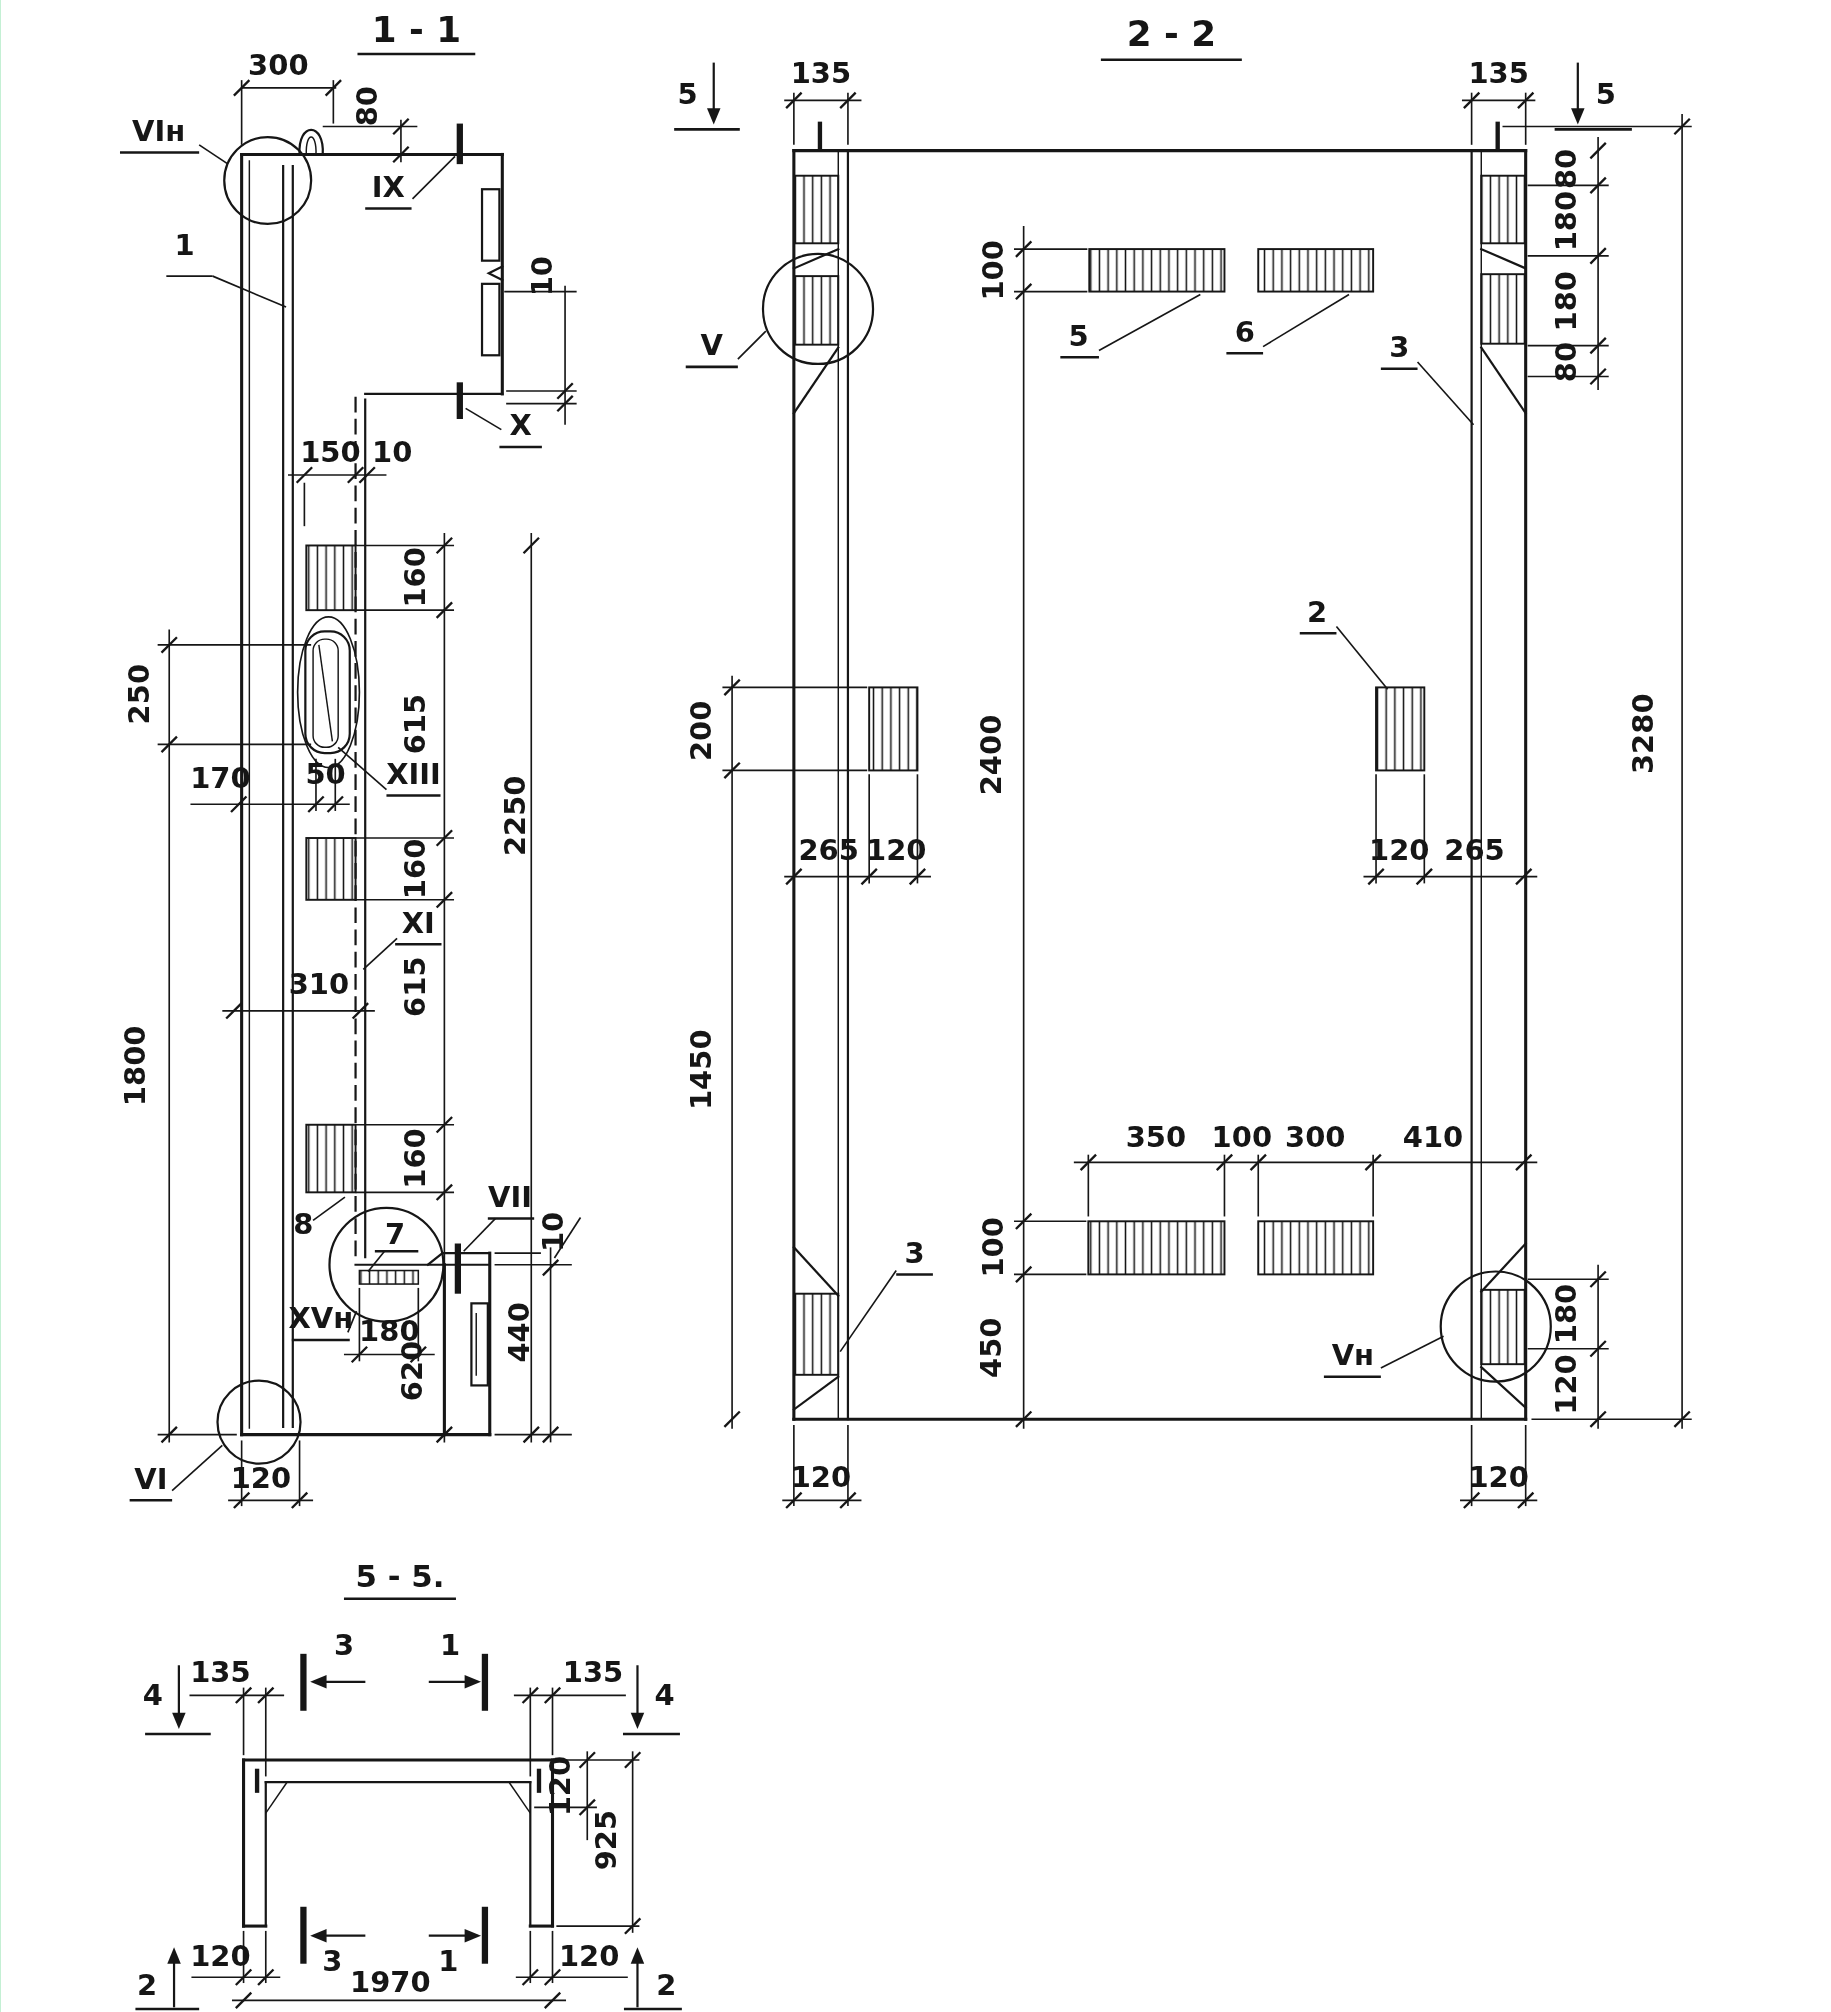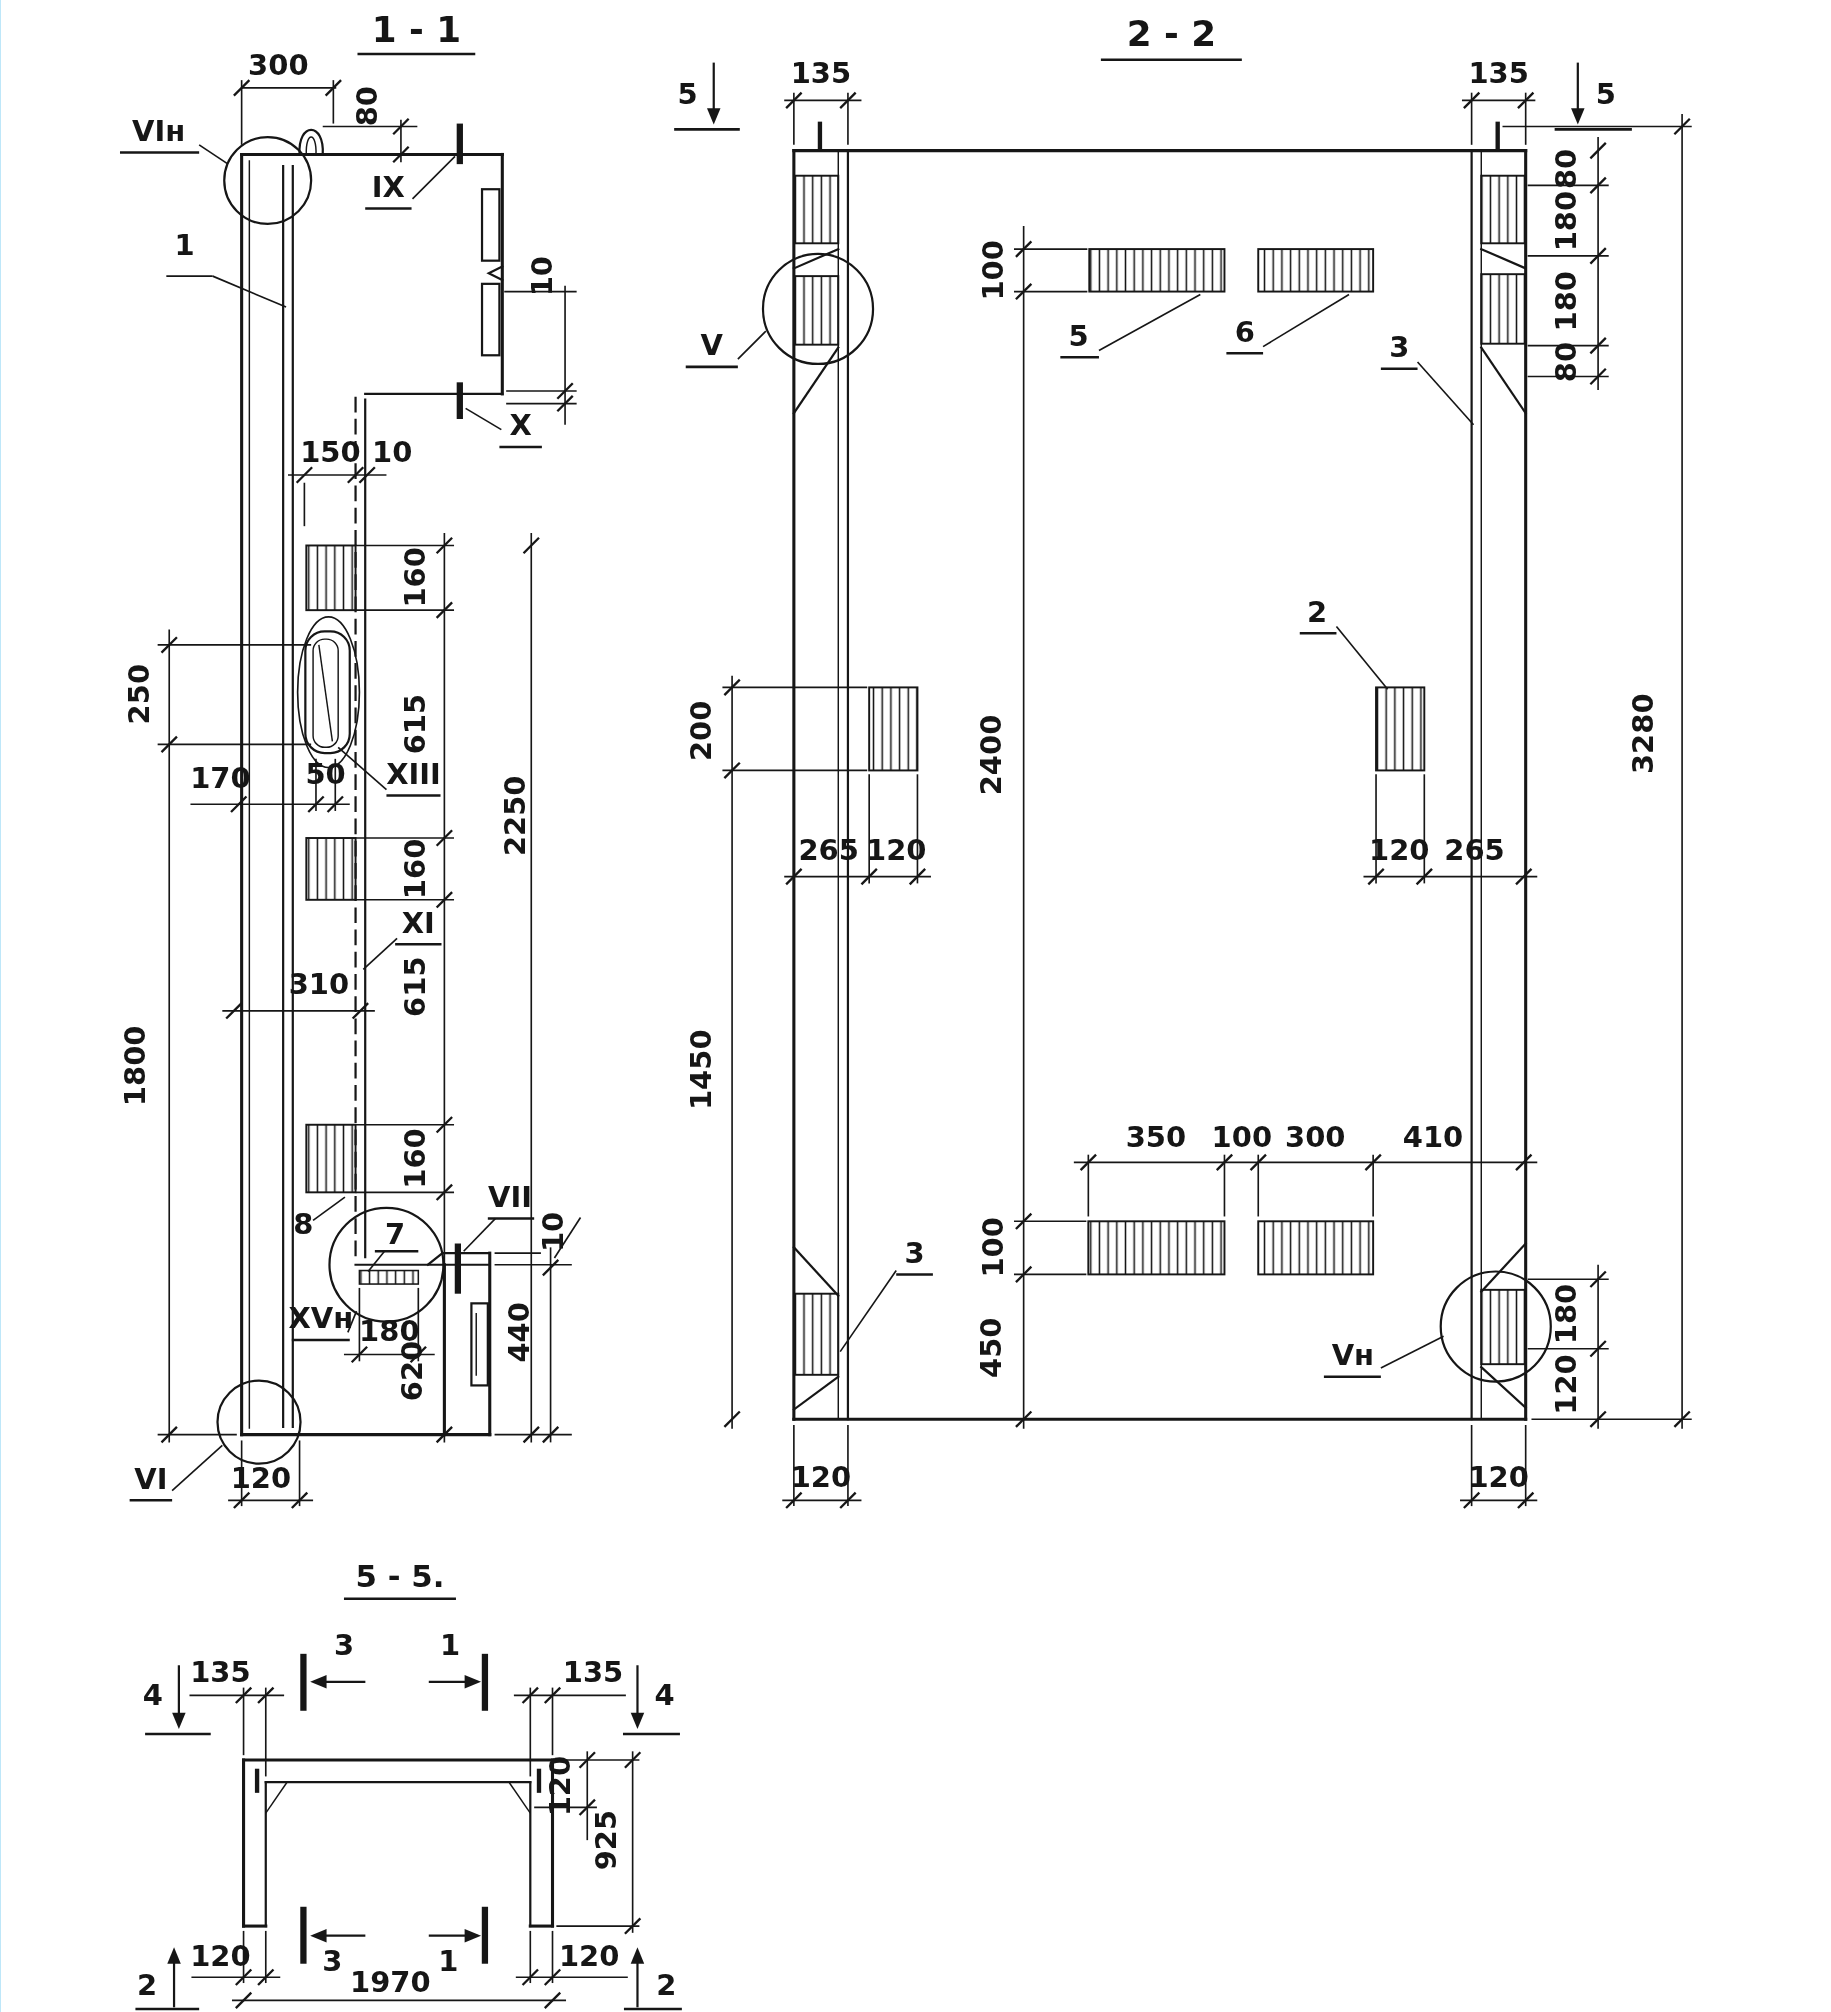--- a/index.html
+++ b/index.html
@@ -1,16 +1,16 @@
 <!DOCTYPE html>
 <html><head>
 <meta charset="utf-8">
 <style>
   html,body{margin:0;padding:0;background:#e8e8e8;}
-  .sheet{width:1832px;height:2012px;background:#0ea5e9;position:relative;margin:0 auto;
+  .sheet{width:1832px;height:2012px;background:#22c55e;position:relative;margin:0 auto;
          font-family:"DejaVu Sans","Liberation Sans",sans-serif;}
   svg{display:block}
   .o3{stroke:#161616;stroke-width:3.2;fill:none;stroke-linecap:square}
   .o2{stroke:#161616;stroke-width:2.3;fill:none;stroke-linecap:square}
   .o1{stroke:#161616;stroke-width:1.5;fill:none}
   .dm{stroke:#161616;stroke-width:1.7;fill:none}
   .dsh{stroke-dasharray:14 9}
   .bar{stroke:#161616;stroke-width:6.5;fill:none;stroke-linecap:butt}
   .w4{stroke:#161616;stroke-width:4.5;fill:none}
   .hv{fill:url(#hv);stroke:#161616;stroke-width:2}

